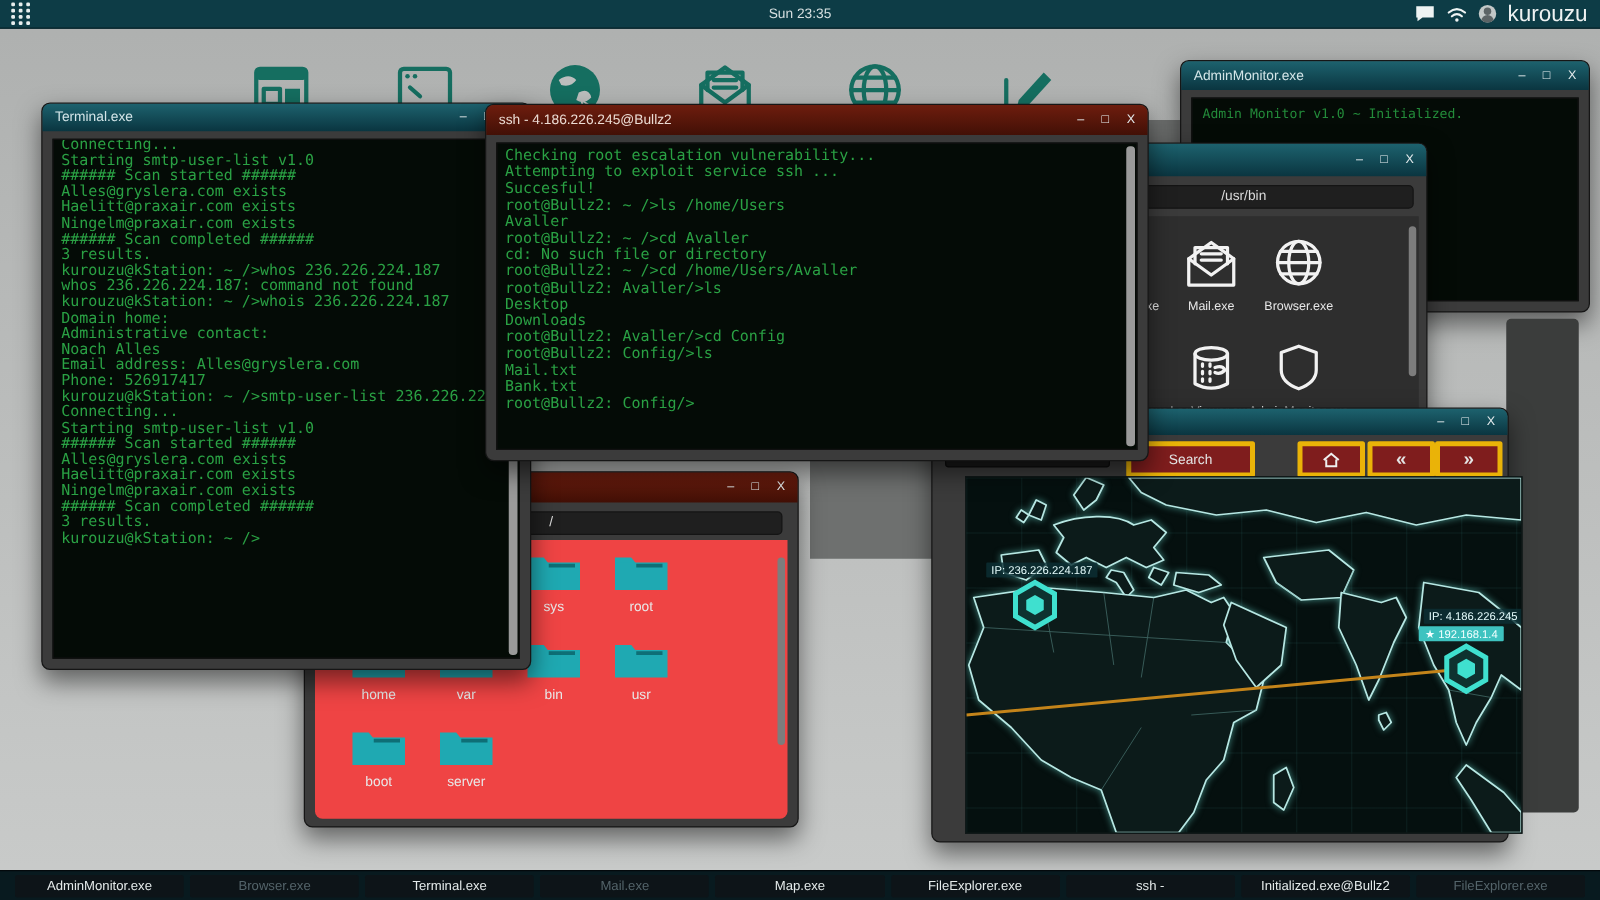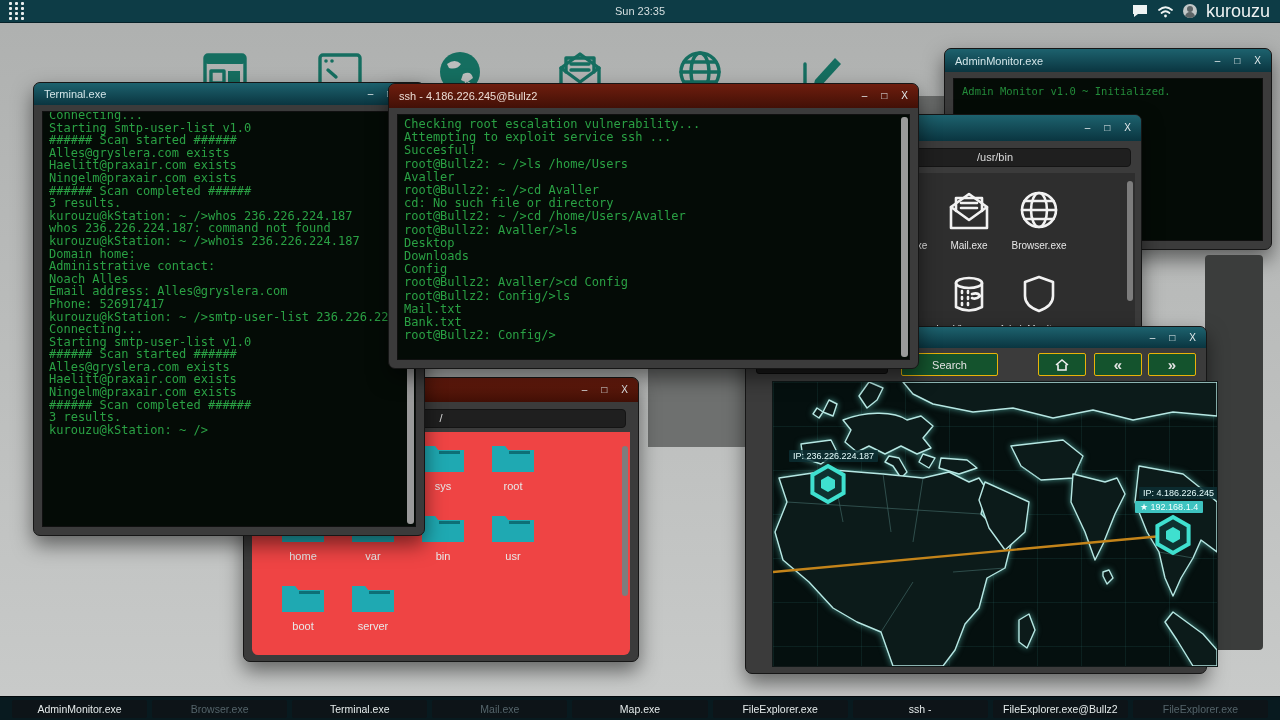--- a/index.html
+++ b/index.html
@@ -45,21 +45,21 @@
            color:#dcdcdc;font-size:11px;text-align:center;line-height:17px;}
   .xcontent{position:absolute;background:#2e2e2e;border-radius:0 0 6px 6px;overflow:hidden;}
   .icell{width:70px;display:flex;flex-direction:column;align-items:center;}
   .icell .lbl{font-size:10px;color:#e6e6e6;margin-top:5px;white-space:nowrap;}
   .icell svg{stroke:#f2f2f2;fill:none;stroke-width:2.6;stroke-linejoin:round;stroke-linecap:round;}
   .folder-cell{width:70px;height:70px;display:flex;flex-direction:column;align-items:center;justify-content:flex-start;}
   .folder-label{font-size:11px;color:#e8e8e8;margin-top:6px;}
   .sthumb{position:absolute;width:6px;border-radius:3px;background:#7d7d7d;}
 
   
-  .toolbtn{position:absolute;height:21px;background:#14532d;border:1px solid #eab308;border-radius:2px;
+  .toolbtn{position:absolute;height:21px;background:#7f1d1d;border:4px solid #eab308;border-radius:2px;
            color:#e3e3e3;font-size:11px;display:flex;align-items:center;justify-content:center;}
   .mapview{position:absolute;background:#05100f;overflow:hidden;border:1px solid #101818;
            background-image:linear-gradient(rgba(60,145,140,.13) 1px,transparent 1px),
                             linear-gradient(90deg,rgba(60,145,140,.13) 1px,transparent 1px);
            background-size:44px 44px;}
   .mapview svg.world{position:absolute;left:0;top:0;}
   .mapglow{filter:drop-shadow(0 0 3px rgba(110,225,215,.55));}
   .iplabel{position:absolute;background:rgba(12,48,52,.82);color:#e4fbfb;font-size:9px;
            padding:1px 4px;white-space:nowrap;border-radius:1px;}
   .lanbadge{position:absolute;background:#3ec3c0;color:#f2ffff;font-size:9px;
@@ -493,21 +493,20 @@
   <div class="tline">cd: No such file or directory</div>
 
   <div class="tline">root@Bullz2: ~ /&gt;cd /home/Users/Avaller</div>
 
   <div class="tline">root@Bullz2: Avaller/&gt;ls</div>
 
   <div class="tline">Desktop</div>
 
   <div class="tline">Downloads</div>
 
-  <div class="tline">Config</div>
 
   <div class="tline">root@Bullz2: Avaller/&gt;cd Config</div>
 
   <div class="tline">root@Bullz2: Config/&gt;ls</div>
 
   <div class="tline">Mail.txt</div>
 
   <div class="tline">Bank.txt</div>
 
   <div class="tline">root@Bullz2: Config/&gt;</div>
@@ -572,19 +571,19 @@
 
   <div class="task-item">
     <span class="on">FileExplorer.exe</span>
   </div>
 
   <div class="task-item">
     <span class="on">ssh -</span>
   </div>
 
   <div class="task-item">
-    <span class="on">FileExplorer.exe@Bullz2</span>
+    <span class="on">Initialized.exe@Bullz2</span>
   </div>
 
   <div class="task-item">
     <span>FileExplorer.exe</span>
   </div>
 </div>
 
 </body></html>

